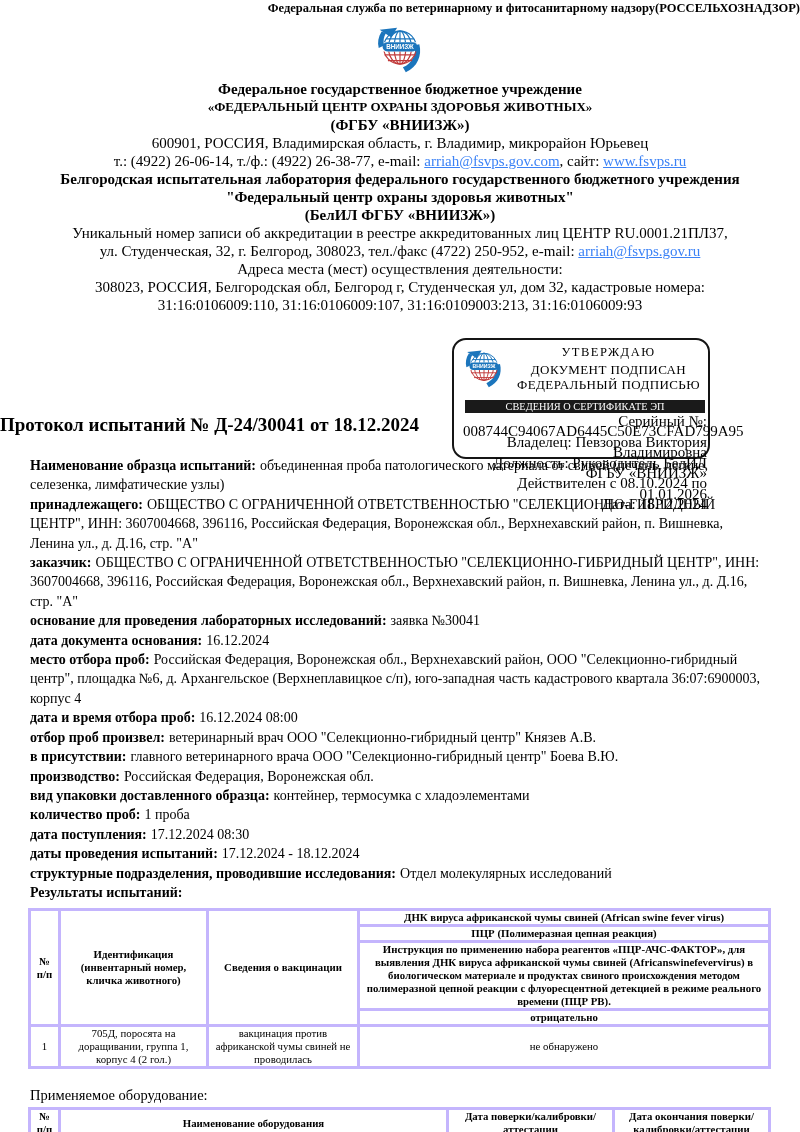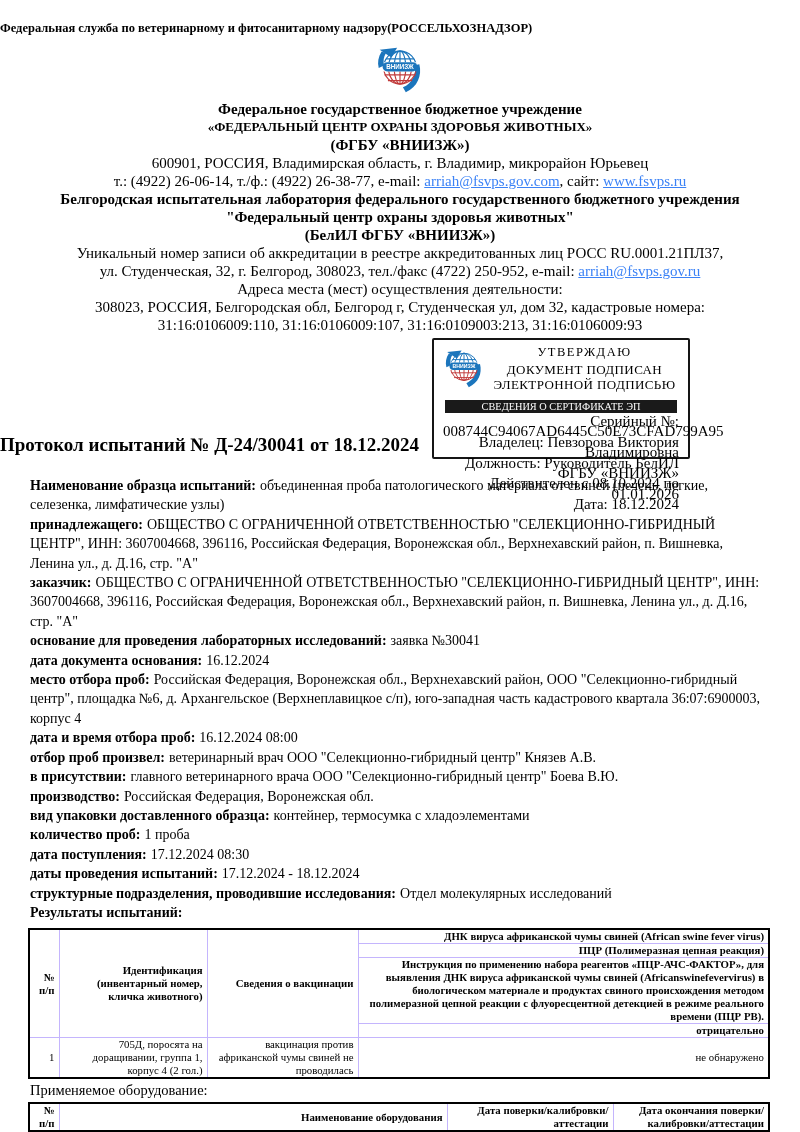--- a/index.html
+++ b/index.html
@@ -2,55 +2,55 @@
 <html><head>
 <meta charset="utf-8">
 <style>
   html,body{margin:0;padding:0;background:#fff;}
   .page{
     position:relative;width:800px;height:1132px;margin:0 auto;background:#fff;
     overflow:hidden;color:#000;
     font-family:"Liberation Serif","DejaVu Serif",serif;
   }
   
-  .agency{padding-top:20px;text-align:left;font-weight:bold;font-size:12.5px;line-height:16px;}
+  .agency{text-align:right;font-weight:bold;font-size:12.5px;line-height:16px;}
   .logo-wrap{text-align:center;margin-top:4px;height:60px;}
   .logo-wrap svg{height:58px;width:62px;}
   .hline{text-align:center;font-size:15px;line-height:18px;}
   .hline.b{font-weight:bold;}
   .hline.big{font-size:13px;}
   a.doc-link{color:#3b82f6;text-decoration:underline;cursor:pointer;}
   
   .stamp{
-    position:absolute;left:432px;top:338px;width:258px;height:121px;
-    border:2.5px solid #151515;border-radius:2px;background:#fff;
-    box-sizing:border-box;padding:4px 9px 2px 9px;z-index:2;
+    position:absolute;left:452px;top:338px;width:258px;height:121px;
+    border:2.5px solid #151515;border-radius:14px;background:#fff;
+    box-sizing:border-box;padding:4px 1px 2px 9px;z-index:2;
   }
   .stamp-top{display:flex;align-items:center;gap:5px;}
   .stamp-top svg{width:42px;height:48px;flex:0 0 auto;}
   .stamp-head{flex:1;text-align:center;}
   .stamp-approve{font-size:12.5px;letter-spacing:1.5px;margin-bottom:2px;}
   .stamp-signed{font-size:13px;letter-spacing:.4px;line-height:15px;text-align:center;}
   .stamp-bar{background:#1a1a1a;color:#fff;text-align:center;font-size:10.3px;line-height:13px;margin:8px 2px 3px 2px;}
   .stamp-line{font-size:15px;line-height:10.4px;text-align:right;}
   .spacer-stamp{height:100px;}
   
   .doc-title{position:relative;z-index:3;text-align:left;font-weight:bold;font-size:19px;line-height:22px;}
   .body-fields{margin:20px 30px 0 30px;font-size:14px;line-height:19.4px;}
   .field b{margin-right:4px;}
   .results-heading{font-weight:bold;}
   
   table.doc{border-collapse:collapse;table-layout:fixed;margin-left:28px;width:740px;
     font-size:10.8px;line-height:13px;}
   table.doc{border:2px solid #000;}
-  table.doc td{border:1px solid #c4b5fd;padding:0 4px;text-align:right;vertical-align:middle;
+  table.doc td{border:3px solid #c4b5fd;padding:0 4px;text-align:center;vertical-align:middle;
     overflow:hidden;word-wrap:break-word;}
   table.doc td.hd{font-weight:bold;}
   .results-block{margin-top:6px;}
-  .equip-heading{margin:2px 30px 3px 30px;font-size:14.5px;line-height:18px;}
+  .equip-heading{margin:17px 30px 3px 30px;font-size:14.5px;line-height:18px;}
 </style>
 </head>
 <body>
 
 <div class="page">
 
   <div class="agency">Федеральная служба по ветеринарному и фитосанитарному надзору(РОССЕЛЬХОЗНАДЗОР)</div>
 
   <div class="logo-wrap">
     <svg viewBox="0 0 104 120">
@@ -89,21 +89,21 @@
   <div class="hline b">Федеральное государственное бюджетное учреждение</div>
   <div class="hline b big">«ФЕДЕРАЛЬНЫЙ ЦЕНТР ОХРАНЫ ЗДОРОВЬЯ ЖИВОТНЫХ»</div>
   <div class="hline b">(ФГБУ «ВНИИЗЖ»)</div>
   <div class="hline">
     <span>600901, РОССИЯ, Владимирская область, г. Владимир, микрорайон Юрьевец</span>
   </div>
   <div class="hline"><span>т.: (4922) 26-06-14, т./ф.: (4922) 26-38-77, e-mail: </span><a class="doc-link">arriah@fsvps.gov.com</a><span>, сайт: </span><a class="doc-link">www.fsvps.ru</a></div>
   <div class="hline b">Белгородская испытательная лаборатория федерального государственного бюджетного учреждения</div>
   <div class="hline b">"Федеральный центр охраны здоровья животных"</div>
   <div class="hline b">(БелИЛ ФГБУ «ВНИИЗЖ»)</div>
-  <div class="hline">Уникальный номер записи об аккредитации в реестре аккредитованных лиц РОСС RU.0001.21ПЛ37,</div>
+  <div class="hline">Уникальный номер записи об аккредитации в реестре аккредитованных лиц ЦЕНТР RU.0001.21ПЛ37,</div>
   <div class="hline"><span>ул. Студенческая, 32, г. Белгород, 308023, тел./факс (4722) 250-952, e-mail: </span><a class="doc-link">arriah@fsvps.gov.ru</a></div>
   <div class="hline">Адреса места (мест) осуществления деятельности:</div>
   <div class="hline">308023, РОССИЯ, Белгородская обл, Белгород г, Студенческая ул, дом 32, кадастровые номера:</div>
   <div class="hline">31:16:0106009:110, 31:16:0106009:107, 31:16:0109003:213, 31:16:0106009:93</div>
 
   <div class="stamp">
     <div class="stamp-top">
       <svg viewBox="0 0 104 120">
         <defs>
           <clipPath id="clipTop2">
@@ -131,21 +131,21 @@
           <line x1="52" y1="23" x2="52" y2="91"></line>
           <line x1="20" y1="72" x2="84" y2="72"></line>
           <line x1="27" y1="84" x2="77" y2="84"></line>
         </g>
         <rect x="16" y="46" width="72" height="19" rx="9.5" fill="#1b75bc"></rect>
         <text x="52" y="60.5" text-anchor="middle" fill="#ffffff" font-size="13" font-weight="bold" font-family="Liberation Sans, sans-serif">ВНИИЗЖ</text>
       </svg>
       <div class="stamp-head">
         <div class="stamp-approve">УТВЕРЖДАЮ</div>
         <div class="stamp-signed">ДОКУМЕНТ ПОДПИСАН</div>
-        <div class="stamp-signed">ЭЛЕКТРОННОЙ ПОДПИСЬЮ</div>
+        <div class="stamp-signed">ФЕДЕРАЛЬНЫЙ ПОДПИСЬЮ</div>
       </div>
     </div>
     <div class="stamp-bar">СВЕДЕНИЯ О СЕРТИФИКАТЕ ЭП</div>
     <div class="stamp-line">Серийный №: 008744C94067AD6445C50E73CFAD799A95</div>
     <div class="stamp-line">Владелец: Певзорова Виктория Владимировна</div>
     <div class="stamp-line">Должность: Руководитель БелИЛ ФГБУ «ВНИИЗЖ»</div>
     <div class="stamp-line">Действителен с 08.10.2024 по 01.01.2026</div>
     <div class="stamp-line">Дата: 18.12.2024</div>
   </div>
 

